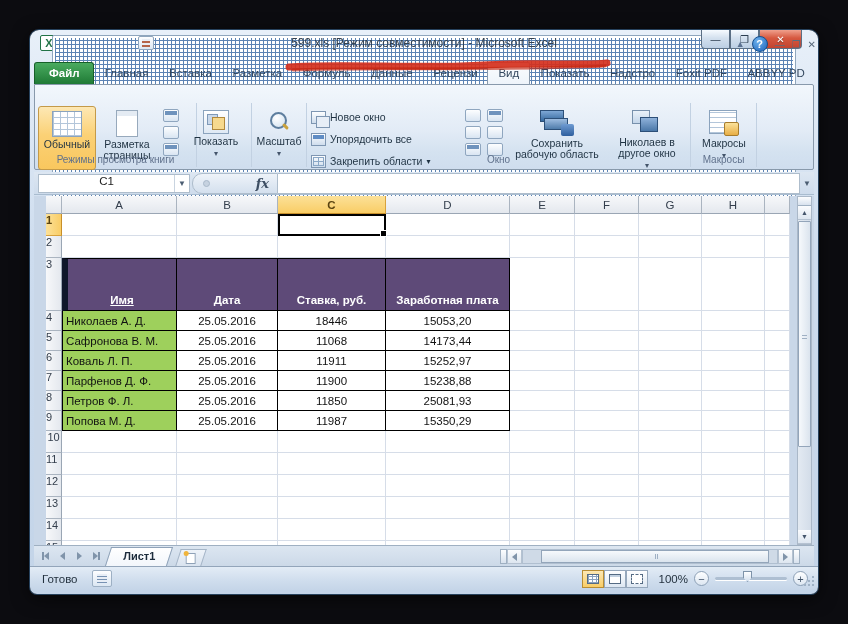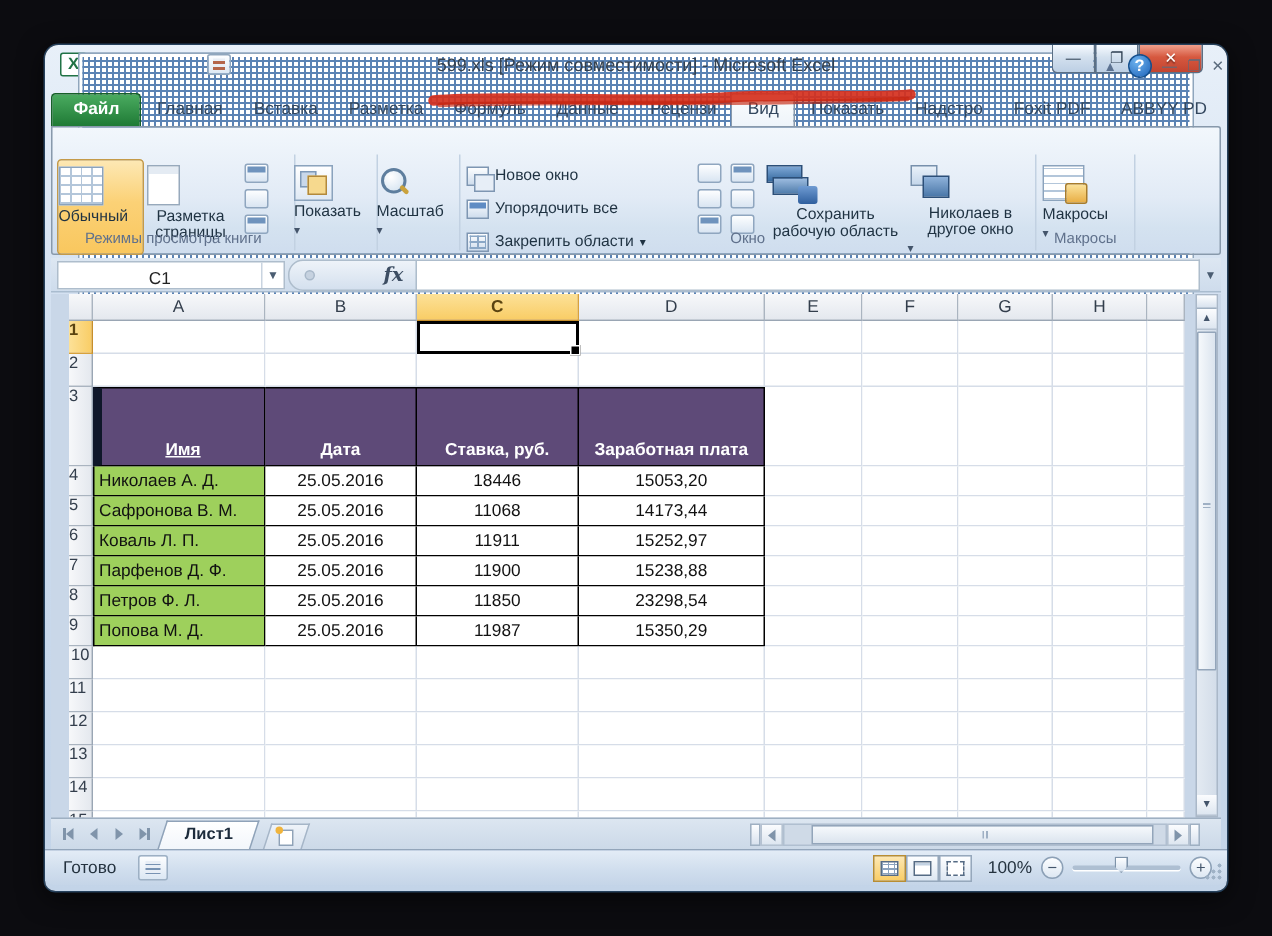--- a/index.html
+++ b/index.html
@@ -41,21 +41,21 @@
   .chev-up { font-size:9px; color:#5c7linear291; color:#5c7291; }
   .help-circle { width:16px; height:16px; border-radius:50%; background:radial-gradient(circle at 35% 30%,#6db3ef,#1e62b8); color:#fff; font-size:11px; font-weight:bold; display:flex; align-items:center; justify-content:center; border:1px solid #14508f; }
   .mini-glyph { font-size:10px; color:#5a6b7d; }
 
   
   .ribbon { position:absolute; left:4px; right:4px; top:54px; height:86px;
     background:linear-gradient(#f2f7fc,#e2ebf6 55%,#d4e2f0 80%,#cfddee);
     border:1px solid #8899ab; border-radius:0 2px 2px 2px; }
   .rgroup { position:absolute; top:18px; bottom:2px; border-right:1px solid #c2d1e2; }
   .rgroup-label { position:absolute; left:0; right:0; bottom:2px; text-align:center; font-size:10px; color:#60718c; white-space:nowrap; }
-  .bigbtn { position:absolute; top:3px; width:58px; height:64px; border-radius:3px; display:flex; flex-direction:column; align-items:flex-start; padding-top:4px; gap:2px; }
+  .bigbtn { position:absolute; top:3px; width:58px; height:64px; border-radius:3px; display:flex; flex-direction:column; align-items:center; padding-top:4px; gap:2px; }
   .bigbtn .bb-label { font-size:10.5px; color:#1f3molecule242; color:#1f3242; text-align:center; line-height:11px; }
   .bigbtn.selected { background:linear-gradient(#fde8b4,#fbd176 45%,#f9c75e); border:1px solid #c49a49; }
   .dd:after { content:"▾"; font-size:8px; color:#44556b; display:block; text-align:center; }
   .icon-sheet { width:30px; height:26px; background:#fff; border:1px solid #8ba3bd; background-image:
       repeating-linear-gradient(0deg,#b3c6da 0 1px,transparent 1px 6px),
       repeating-linear-gradient(90deg,#b3c6da 0 1px,transparent 1px 7px); }
   .icon-page { width:22px; height:27px; background:#fff; border:1px solid #97a9bc; box-shadow:inset 0 5px 0 #e4ebf3; }
   .smallcol { position:absolute; display:flex; flex-direction:column; gap:4px; }
   .sicon { width:16px; height:13px; border:1px solid #8fa6bf; background:linear-gradient(#fdfeff,#d9e5f2); border-radius:2px; position:relative; }
   .sicon.dark:before { content:""; position:absolute; left:1px; right:1px; top:1px; height:4px; background:#6f93bd; }
@@ -78,21 +78,21 @@
   .icon-savews .fl { position:absolute; right:0; bottom:0; width:13px; height:12px; background:linear-gradient(#6f9bd2,#2f5f9e); border-radius:2px; }
   .icon-switch { width:34px; height:26px; position:relative; }
   .icon-switch:before { content:""; position:absolute; left:2px; top:0; width:16px; height:12px; background:linear-gradient(#e9f1f9,#c4d6ea); border:1px solid #77` 90ac; border:1px solid #7790ac; }
   .icon-switch:after { content:""; position:absolute; left:10px; top:7px; width:16px; height:13px; background:linear-gradient(#8fb2da,#4a77a8); border:1px solid #2c4f78; }
   .icon-macro { width:30px; height:26px; position:relative; }
   .icon-macro:before { content:""; position:absolute; left:0; top:0; width:26px; height:22px; background:#fff; border:1px solid #8ba3bd; background-image:repeating-linear-gradient(0deg,#b3c6da 0 1px,transparent 1px 5px); }
   .icon-macro:after { content:""; position:absolute; right:0; bottom:0; width:13px; height:12px; background:linear-gradient(#fbe29a,#e8ae45); border:1px solid #a77c2c; border-radius:2px; }
 
   
   .fbar { position:absolute; left:4px; right:4px; top:142px; height:23px; background:linear-gradient(#dde7f2,#cedcec); border-bottom:1px solid #a9bccf; display:flex; align-items:center; }
-  .namebox { width:152px; height:19px; margin-left:4px; background:#fff; border:1px solid #aebdcc; display:flex; align-items:flex-end; font-size:11.5px; color:#222; }
+  .namebox { width:152px; height:19px; margin-left:4px; background:#fff; border:1px solid #aebdcc; display:flex; align-items:flex-start; font-size:11.5px; color:#222; }
   .namebox .nb-text { flex:1; text-align:center; }
   .namebox .nb-dd { width:15px; height:100%; border-left:1px solid #c9d4e0; font-size:8px; color:#4b5d72; display:flex; align-items:center; justify-content:center; }
   .fx-pill { width:86px; height:21px; margin-left:2px; background:linear-gradient(#eef3f9,#d4e0ee); border:1px solid #aebdcc; border-radius:10px 0 0 10px; display:flex; align-items:center; justify-content:flex-end; padding-right:8px; gap:2px; }
   .fx-dot { width:7px; height:7px; border-radius:50%; background:#c6d2e0; border:1px solid #a8b8c9; margin-right:auto; margin-left:10px; }
   .fx-sym { font-family:"DejaVu Serif","Liberation Serif",serif; font-style:italic; font-weight:bold; font-size:13px; color:#3d4e63; }
   .f-input { flex:1; height:21px; background:#fff; border:1px solid #aebdcc; border-left:none; font-size:11px; padding:0 4px; color:#222; }
   .f-dd { width:14px; text-align:center; font-size:8px; color:#4b5d72; }
 
   
   .gridzone { position:absolute; left:4px; right:4px; top:166px; height:349px; background:#c9d7e8; }
@@ -406,21 +406,21 @@
           <div class="gcell" style="width: 64px;"></div>
           <div class="gcell" style="width: 63px;"></div>
           <div class="gcell" style="width: 63px;"></div>
           <div class="gcell" style="width: 25px;"></div>
         </div>
         <div class="grow" style="height: 20px;">
           <div class="grhead" style="width: 16px;">8</div>
           <div class="gcell t-name" style="width: 115px;">Петров Ф. Л.</div>
           <div class="gcell t-val" style="width: 101px;">25.05.2016</div>
           <div class="gcell t-val" style="width: 108px;">11850</div>
-          <div class="gcell t-val" style="width: 124px;">23298,54</div>
+          <div class="gcell t-val" style="width: 124px;">25081,93</div>
           <div class="gcell" style="width: 65px;"></div>
           <div class="gcell" style="width: 64px;"></div>
           <div class="gcell" style="width: 63px;"></div>
           <div class="gcell" style="width: 63px;"></div>
           <div class="gcell" style="width: 25px;"></div>
         </div>
         <div class="grow" style="height: 20px;">
           <div class="grhead" style="width: 16px;">9</div>
           <div class="gcell t-name" style="width: 115px;">Попова М. Д.</div>
           <div class="gcell t-val" style="width: 101px;">25.05.2016</div>

